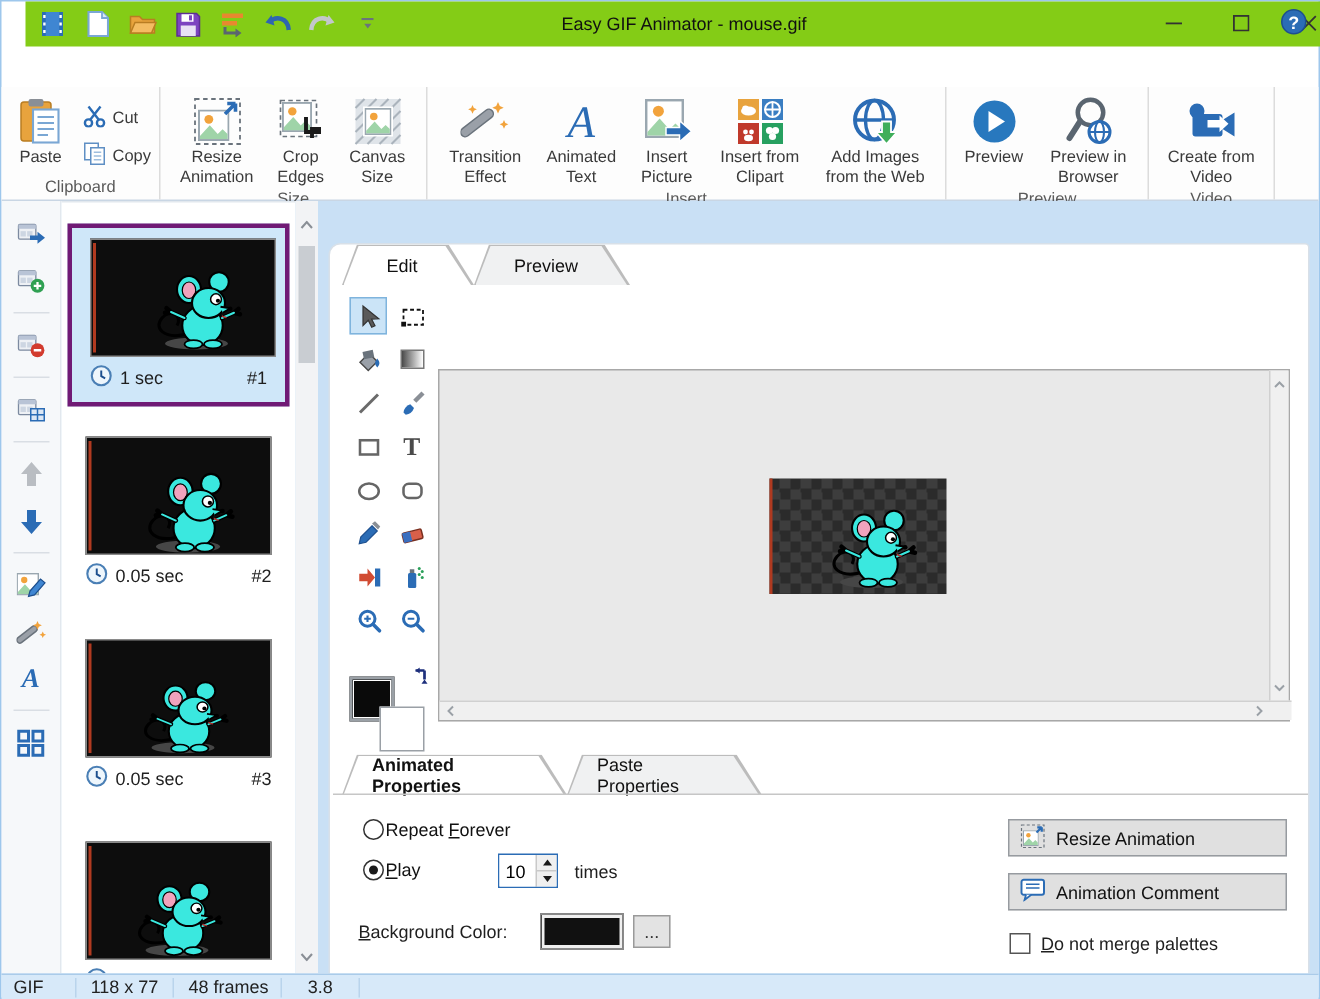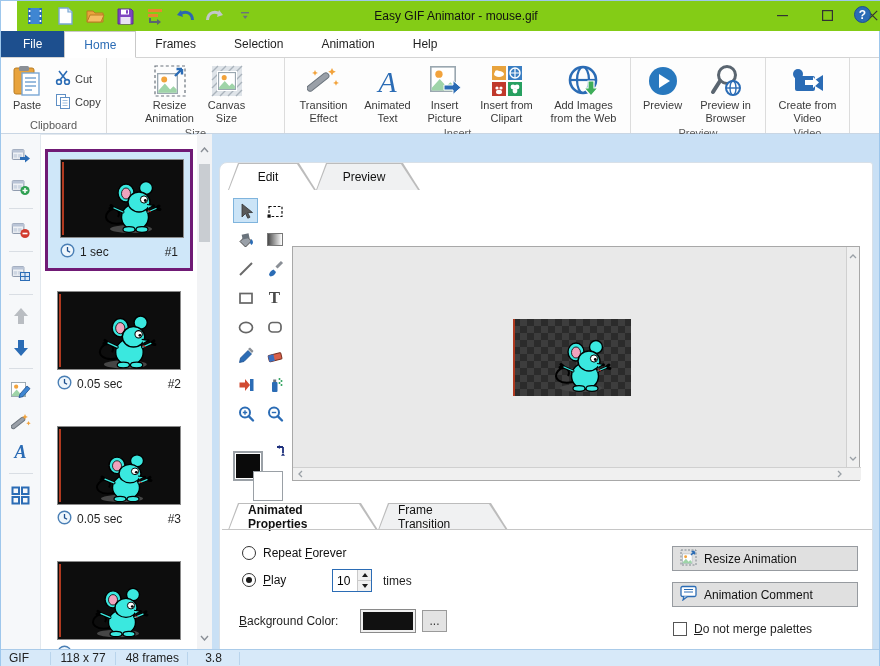--- a/index.html
+++ b/index.html
@@ -80,21 +80,21 @@
   #canvas .vsb { position:absolute; right:0; top:0; width:13px; height:221px; background:#f0f0f0; border-left:1px solid #d0d0d0; }
   #canvas .hsb { position:absolute; left:0; bottom:0; height:13px; width:568px; background:#f0f0f0; border-top:1px solid #d0d0d0; display:flex; justify-content:space-between; align-items:center; }
   #checker { position:absolute; left:220px; top:72px; width:118px; height:77px;
      background:repeating-conic-gradient(#3d3d3d 0% 25%, #2b2b2b 0% 50%); background-size:14px 14px; }
   #checker::before { content:""; position:absolute; left:0; top:0; bottom:0; width:2px; background:#b03a20; }
   #checker svg { position:absolute; inset:0; width:100%; height:100%; }
 
   
   #prop-tabs { position:absolute; left:8px; top:340px; display:flex; }
   #prop-line { position:absolute; left:2px; top:366px; width:650px; height:1px; background:#c6c6c6; }
-  .radio { position:absolute; display:flex; align-items:center; gap:7px; font-size:12px; color:#111; }
+  .radio { position:absolute; display:flex; align-items:center; gap:1px; font-size:12px; color:#111; }
   .rdot { width:14px; height:14px; border-radius:50%; border:1px solid #333; background:#fff; position:relative; }
   .radio.checked .rdot::after { content:""; position:absolute; left:3px; top:3px; width:6px; height:6px; border-radius:50%; background:#1a1a1a; }
   .u { text-decoration:underline; }
 
   #spinner { position:absolute; left:112px; top:406px; width:40px; height:23px; border:1px solid #2b6cb5; background:#fff; display:flex; }
   #spinner input { flex:1; width:22px; border:none; outline:none; font-family:"Liberation Sans",sans-serif; font-size:12px; padding-left:4px; }
   #spin-btns { width:14px; display:flex; flex-direction:column; border-left:1px solid #c9c9c9; }
   .spb { flex:1; display:flex; align-items:center; justify-content:center; background:#f0f0f0; }
   .spb + .spb { border-top:1px solid #c9c9c9; }
   .tri-up { width:0; height:0; border-left:3px solid transparent; border-right:3px solid transparent; border-bottom:4px solid #1a1a1a; }
@@ -229,28 +229,20 @@
           </svg>
         </span>
       <span class="wbtn">
           <svg width="11" height="11" viewBox="0 0 11 11">
             <path d="M0.8 0.8 L10.2 10.2 M10.2 0.8 L0.8 10.2" stroke="#333" stroke-width="1.2"></path>
           </svg>
         </span>
     </div>
   </div>
 
-  <div id="tabrow">
-    <span class="mtab file">File</span>
-    <span class="mtab active">Home</span>
-    <span class="mtab">Frames</span>
-    <span class="mtab">Selection</span>
-    <span class="mtab">Animation</span>
-    <span class="mtab">Help</span>
-  </div>
   <div id="help-btn">?</div>
 
   <div id="ribbon">
     <div class="rgroup" style="width:106px">
       <div class="rbody">
         <div class="rbtn">
           <span class="ric">
             <svg width="30" height="32" viewBox="0 0 30 32">
                 <rect x="2" y="3" width="20" height="26" rx="2" fill="#e8a33d" stroke="#b97d22"></rect>
                 <rect x="7" y="1" width="10" height="5" rx="1.5" fill="#8a8f96"></rect>
@@ -287,20 +279,30 @@
         <div class="rbtn" style="width:62px">
           <span class="ric">
             <svg width="34" height="34" viewBox="0 0 34 34">
                 <rect x="2" y="2" width="30" height="30" fill="none" stroke="#6a737c" stroke-width="1.2" stroke-dasharray="3 2.4"></rect>
                 <use href="#pic" x="4" y="9" width="21" height="21"></use>
                 <path d="M22 12 L29 5 M29 5 h-5.5 M29 5 v5.5" stroke="#2b6cb5" stroke-width="2.4" fill="none"></path>
               </svg>
           </span>
           <span>Resize Animation</span>
         </div>
+        <div class="rbtn" style="width:50px">
+          <span class="ric">
+            <svg width="34" height="34" viewBox="0 0 34 34">
+                <rect x="3" y="3" width="24" height="24" fill="none" stroke="#6a737c" stroke-width="1.1" stroke-dasharray="3 2.2"></rect>
+                <use href="#pic" x="4" y="4" width="20" height="20"></use>
+                <path d="M20 14 v10 h10 M24 28 v-6 h6" stroke="#1a1a1a" stroke-width="2.6" fill="none"></path>
+              </svg>
+          </span>
+          <span>Crop Edges</span>
+        </div>
         <div class="rbtn" style="width:52px">
           <span class="ric">
             <svg width="34" height="34" viewBox="0 0 34 34">
                 <rect x="2" y="2" width="30" height="30" fill="#dfe4e9"></rect>
                 <path d="M2 8 l6 -6 M2 16 l14 -14 M2 24 l22 -22 M2 32 l30 -30 M10 32 l22 -22 M18 32 l14 -14 M26 32 l6 -6" stroke="#aab3bc" stroke-width="1.4"></path>
                 <rect x="7" y="7" width="20" height="20" fill="#fff"></rect>
                 <use href="#pic" x="8" y="8" width="18" height="18"></use>
               </svg>
           </span>
           <span>Canvas Size</span>
@@ -733,21 +735,21 @@
 
       <div id="prop-tabs">
         <div class="trap active" style="width:150px">
           <span class="tbg"></span>
             <span class="tfg"></span>
           <span class="tlbl" style="font-weight:bold">Animated Properties</span>
         </div>
         <div class="trap" style="width:130px">
           <span class="tbg"></span>
             <span class="tfg"></span>
-          <span class="tlbl">Frame Transition</span>
+          <span class="tlbl">Paste Properties</span>
         </div>
       </div>
       <div id="prop-line"></div>
 
       <div class="radio" style="left:22px; top:383px">
         <span class="rdot"></span>
         <span><span>Repeat </span><span class="u">F</span><span>orever</span></span>
       </div>
       <div class="radio checked" style="left:22px; top:410px">
         <span class="rdot"></span>

